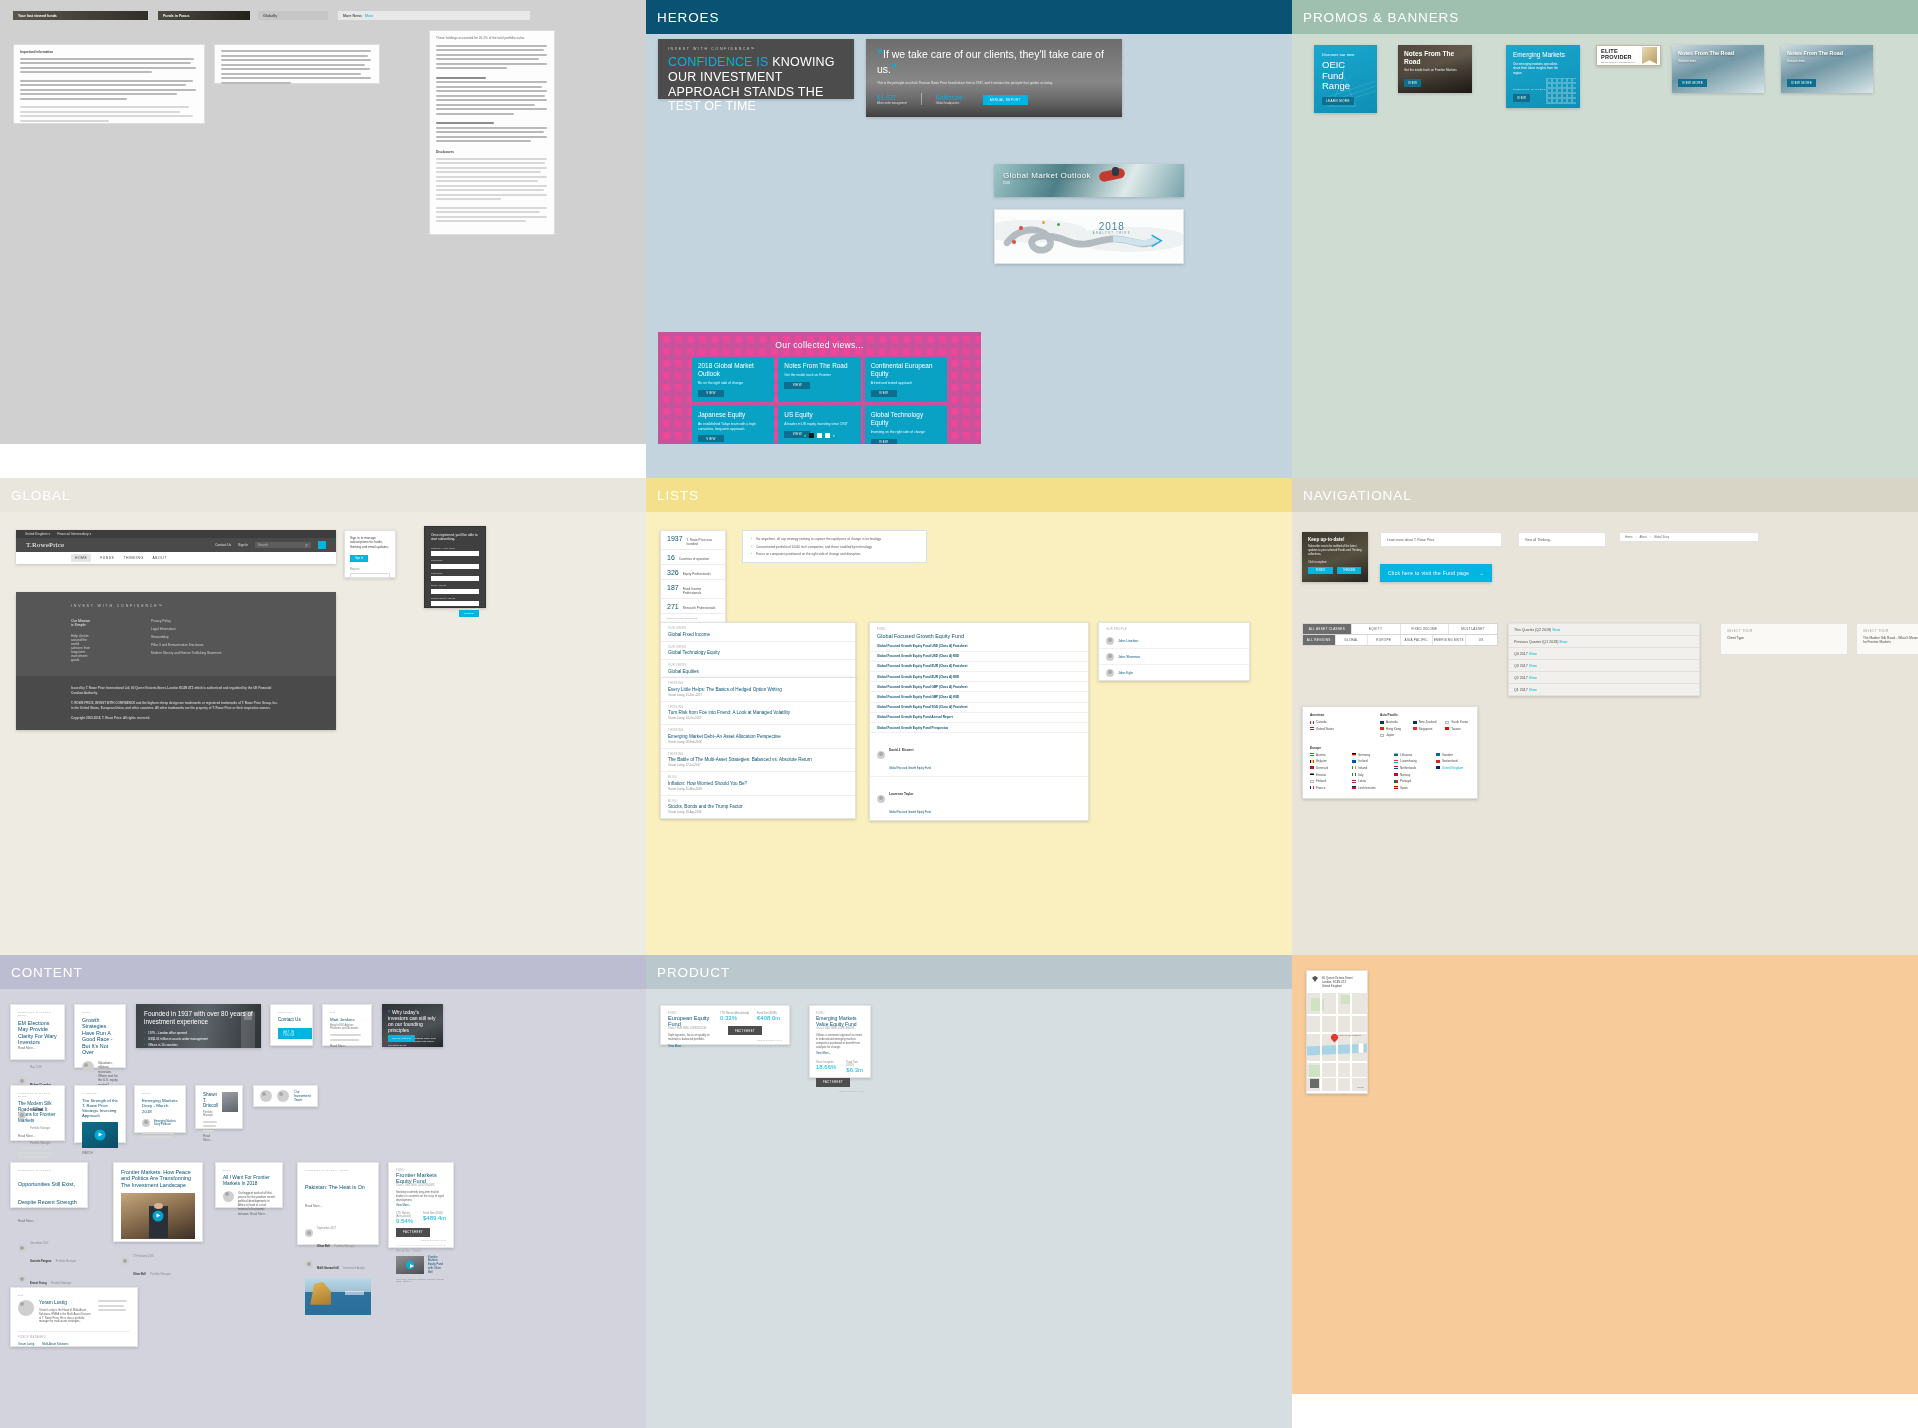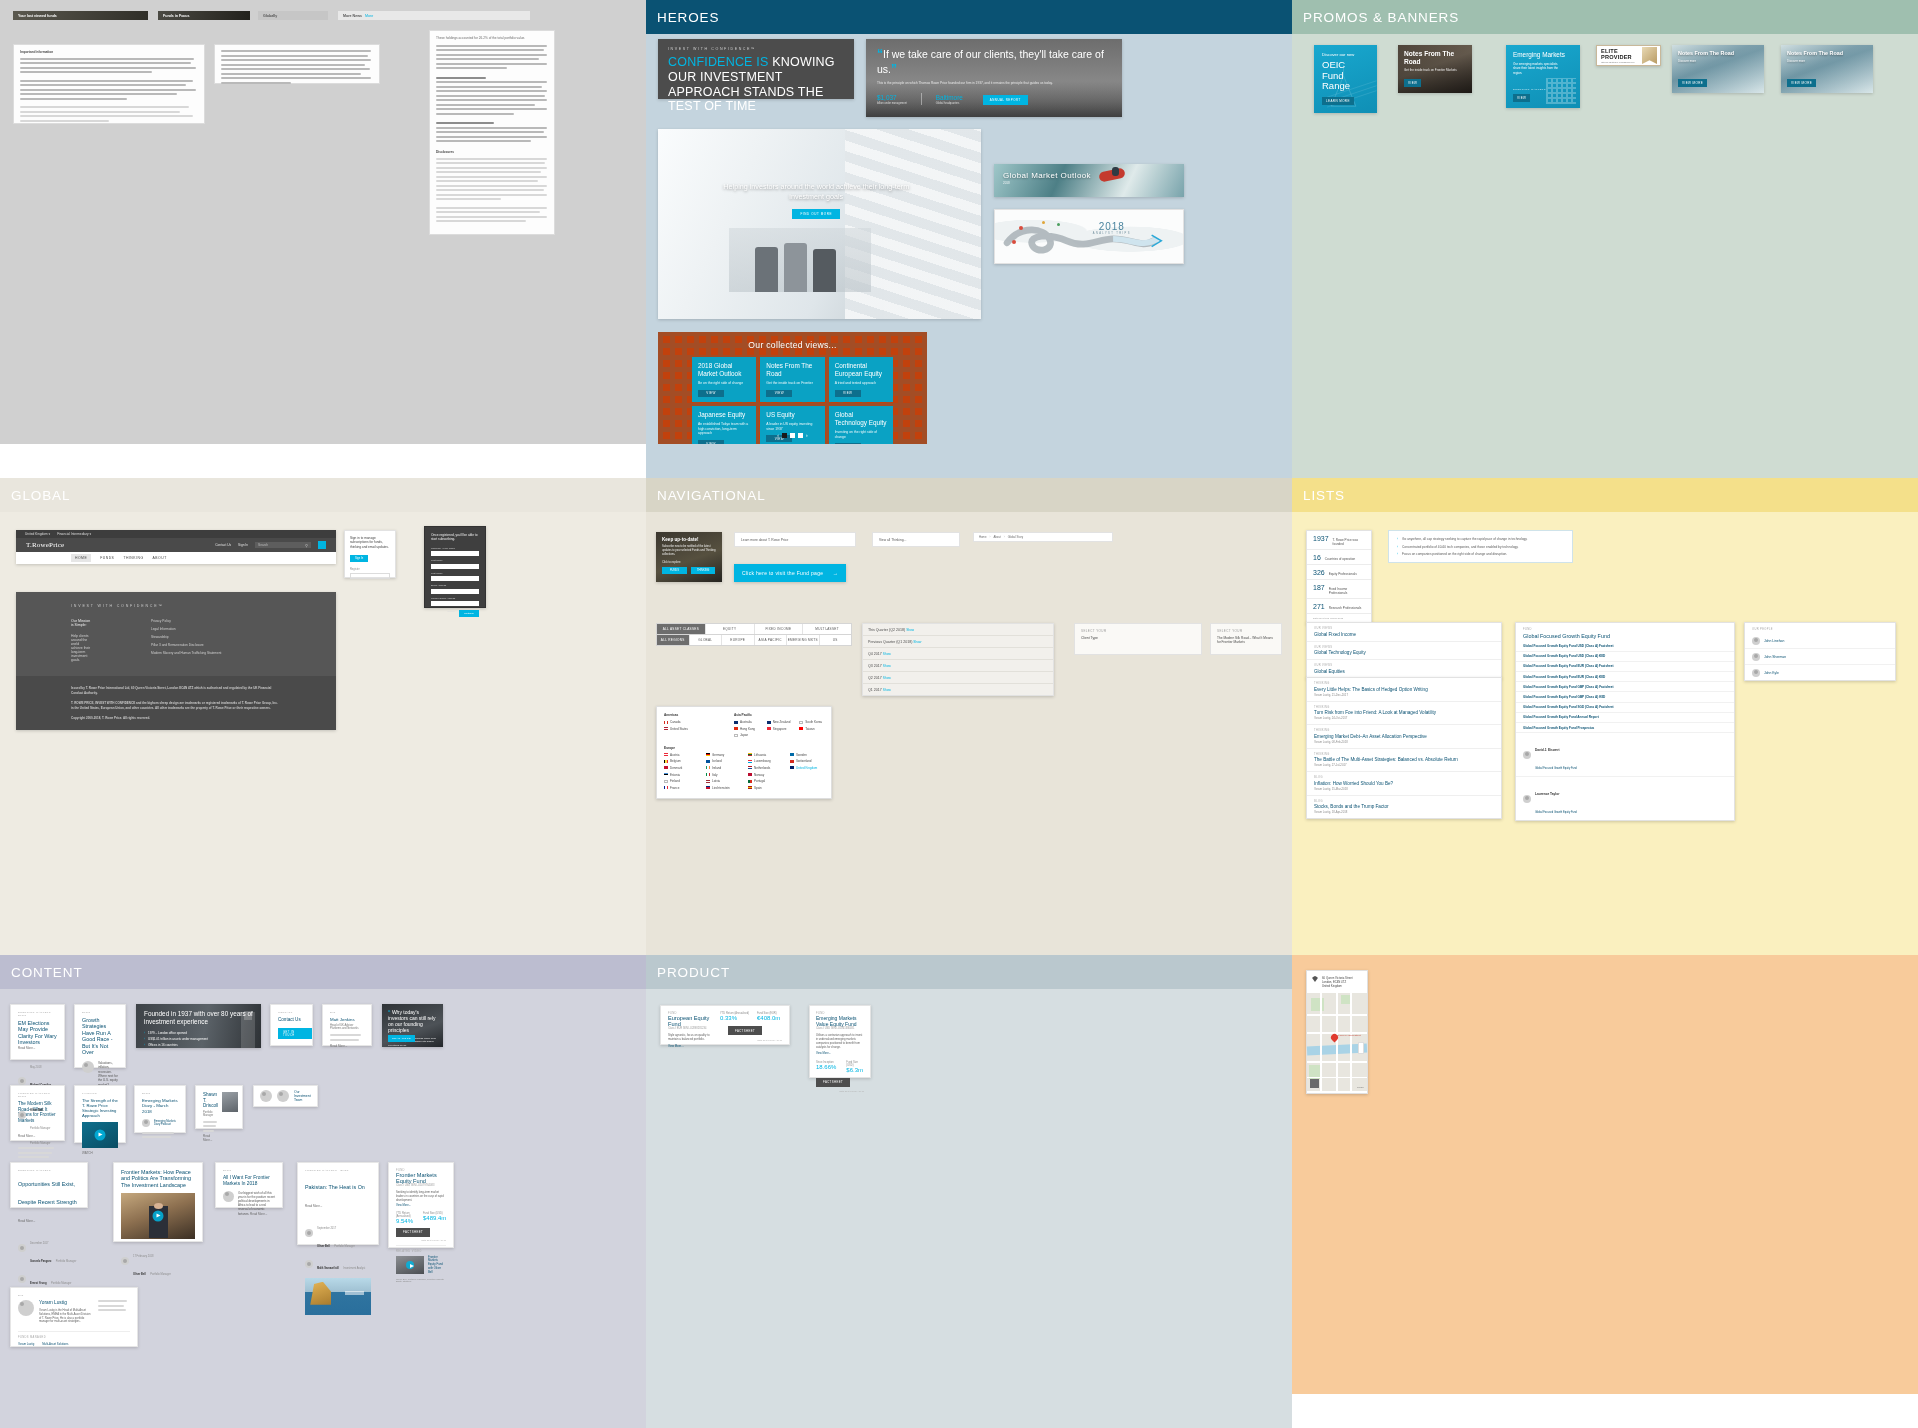--- a/index.html
+++ b/index.html
@@ -278,36 +278,20 @@
               <div class="teal" style="font-size:6.4px;">Baltimore</div>
               <div style="font-size:2.6px;color:#ddd;margin-top:1px;">Global headquarters</div>
             </div>
             <div class="tealbg" style="font-size:2.9px;padding:3px 7px;letter-spacing:.5px;margin-left:6px;">
               <span>ANNUAL REPORT</span>
             </div>
           </div>
         </div>
       </div>
 
-      <div class="stairs shadow" style="position:absolute;left:12px;top:95px;width:323px;height:190px;overflow:hidden;">
-        <div style="position:absolute;left:0;top:0;width:70%;height:100%;
-                    background:linear-gradient(115deg,#fafcfd 0%,#eef2f4 35%,#dfe6ea 75%,#c9d2d7 100%);"></div>
-        <div style="position:absolute;right:0;top:0;width:42%;height:100%;
-                    background:repeating-linear-gradient(18deg,#f4f6f7 0 10px,#e2e7ea 10px 20px);opacity:.95;"></div>
-        <div style="position:absolute;left:22%;top:52%;width:44%;height:34%;
-                    background:linear-gradient(180deg,#cfd6da,#b9c2c7);opacity:.55;"></div>
-
-        <div style="position:absolute;left:30%;top:62%;width:7%;height:24%;background:#6b7278;border-radius:3px 3px 0 0;"></div>
-        <div style="position:absolute;left:39%;top:60%;width:7%;height:26%;background:#8d949a;border-radius:3px 3px 0 0;"></div>
-        <div style="position:absolute;left:48%;top:63%;width:7%;height:23%;background:#555b60;border-radius:3px 3px 0 0;"></div>
-        <div style="position:absolute;left:20%;top:28%;width:58%;color:#fff;text-align:center;">
-          <div style="font-size:7.2px;line-height:1.3;text-shadow:0 1px 3px rgba(0,0,0,.45);">Helping investors around the world achieve their long-term investment goals</div>
-          <div class="tealbg" style="display:inline-block;font-size:3px;padding:3px 8px;margin-top:6px;letter-spacing:.6px;">FIND OUT MORE</div>
-        </div>
-      </div>
 
       <div class="shadow" style="position:absolute;left:348px;top:130px;width:190px;height:33px;overflow:hidden;
                   background:linear-gradient(115deg,#9fc7c9 0%,#4d7f86 35%,#dfeaea 70%,#78a3ab 100%);">
         <div style="position:absolute;left:55%;top:18%;width:26px;height:10px;background:#c43a2e;border-radius:5px;transform:rotate(-12deg);"></div>
         <div style="position:absolute;left:62%;top:10%;width:7px;height:9px;background:#2f3b44;border-radius:3px;"></div>
         <div style="padding:7px 9px;position:relative;color:#fff;">
           <div style="font-size:8px;letter-spacing:.4px;text-shadow:0 1px 2px rgba(0,0,0,.4);">Global Market Outlook</div>
           <div style="font-size:3px;opacity:.9;margin-top:1px;">2018</div>
         </div>
       </div>
@@ -324,21 +308,21 @@
         <div style="position:absolute;left:52%;top:20%;text-align:center;color:#2b6f8e;">
           <div style="font-size:10px;letter-spacing:1px;opacity:.85;">2018</div>
           <div style="font-size:2.6px;letter-spacing:1.4px;color:#6f8e9c;">ANALYST TRIPS</div>
         </div>
         <div style="position:absolute;left:13%;top:30%;width:4px;height:4px;border-radius:50%;background:#d94c3d;"></div>
         <div style="position:absolute;left:9%;top:56%;width:4px;height:4px;border-radius:50%;background:#d94c3d;"></div>
         <div style="position:absolute;left:25%;top:20%;width:3px;height:3px;border-radius:50%;background:#e0a63a;"></div>
         <div style="position:absolute;left:33%;top:24%;width:3px;height:3px;border-radius:50%;background:#4b9e5f;"></div>
       </div>
 
-      <div style="position:absolute;left:12px;top:298px;width:269px;height:112px;background:#c2410c;overflow:hidden;">
+      <div style="position:absolute;left:12px;top:298px;width:323px;height:112px;background:#ec4899;overflow:hidden;">
         <div style="position:absolute;inset:0;opacity:.16;
             background:repeating-linear-gradient(90deg,#0a8ca8 0 5px,transparent 5px 12px),
                        repeating-linear-gradient(0deg,#0a8ca8 0 5px,transparent 5px 12px);"></div>
         <div style="position:relative;text-align:center;color:#fff;font-size:8.6px;padding-top:8px;letter-spacing:.3px;">Our collected views...</div>
 
         <div style="position:relative;display:grid;grid-template-columns:repeat(3,1fr);gap:4px;padding:7px 34px 0 34px;">
           <div class="cv-tile">
             <h4>2018 Global Market Outlook</h4>
             <p>Be on the right side of change</p>
             <div class="cv-btn">VIEW</div>
@@ -521,20 +505,155 @@
           <div style="font-size:2.4px;color:#cfcfcf;">Last Name</div>
           <div style="background:#fff;height:5px;margin:1.5px 0 3px 0;"></div>
           <div style="font-size:2.4px;color:#cfcfcf;">Email Address</div>
           <div style="background:#fff;height:5px;margin:1.5px 0 3px 0;"></div>
           <div style="font-size:2.4px;color:#cfcfcf;">Confirm Email Address</div>
           <div style="background:#fff;height:5px;margin:1.5px 0 3px 0;"></div>
         </div>
         <div style="display:flex;gap:4px;justify-content:flex-end;margin-top:4px;">
           <span style="font-size:2.5px;color:#ddd;">Cancel</span>
           <span class="tealbg" style="font-size:2.5px;color:#fff;padding:2px 5px;">Continue</span>
+        </div>
+      </div>
+
+    </div>
+  </div>
+
+  <div class="cell c-lst">
+    <div class="cell-hd">LISTS</div>
+    <div class="cell-body">
+
+      <div class="card shadow" style="left:14px;top:18px;width:66px;">
+        <div class="stat-row">
+            <span class="stat-n">1937</span>
+            <span class="stat-t">T. Rowe Price was founded</span>
+          </div>
+        <div class="stat-row">
+            <span class="stat-n">16</span>
+            <span class="stat-t">Countries of operation</span>
+          </div>
+        <div class="stat-row">
+            <span class="stat-n">326</span>
+            <span class="stat-t">Equity Professionals</span>
+          </div>
+        <div class="stat-row">
+            <span class="stat-n">187</span>
+            <span class="stat-t">Fixed Income Professionals</span>
+          </div>
+        <div class="stat-row">
+            <span class="stat-n">271</span>
+            <span class="stat-t">Research Professionals</span>
+          </div>
+        <div style="padding:3px 6px;font-size:2.5px;color:#a4a4a4;">Data as at end March 2018</div>
+      </div>
+
+      <div class="card" style="left:96px;top:18px;width:185px;padding:6px 8px;border-color:#cfe3ea;">
+        <div class="bullet-li">
+            <span>Go anywhere, all cap strategy seeking to capture the rapid pace of change in technology.</span>
+          </div>
+        <div class="bullet-li">
+            <span>Concentrated portfolio of 40-60 tech companies, and those enabled by technology.</span>
+          </div>
+        <div class="bullet-li" style="margin-bottom:0">
+            <span>Focus on companies positioned on the right side of change and disruption.</span>
+          </div>
+      </div>
+
+      <div class="card shadow" style="left:14px;top:110px;width:196px;">
+        <div class="listcard-row">
+          <div class="lc-cap">OUR VIEWS</div>
+          <div class="lc-ttl">Global Fixed Income</div>
+        </div>
+        <div class="listcard-row">
+          <div class="lc-cap">OUR VIEWS</div>
+          <div class="lc-ttl">Global Technology Equity</div>
+        </div>
+        <div class="listcard-row" style="border-bottom:none">
+          <div class="lc-cap">OUR VIEWS</div>
+          <div class="lc-ttl">Global Equities</div>
+        </div>
+      </div>
+
+      <div class="card shadow" style="left:14px;top:165px;width:196px;">
+        <div class="listcard-row">
+          <div class="lc-cap">THINKING</div>
+          <div class="lc-ttl">Every Little Helps: The Basics of Hedged Option Writing</div>
+          <div class="lc-sub">Yoram Lustig, 21-Dec-2017</div>
+        </div>
+        <div class="listcard-row">
+          <div class="lc-cap">THINKING</div>
+          <div class="lc-ttl">Turn Risk from Foe into Friend: A Look at Managed Volatility</div>
+          <div class="lc-sub">Yoram Lustig, 24-Oct-2017</div>
+        </div>
+        <div class="listcard-row">
+          <div class="lc-cap">THINKING</div>
+          <div class="lc-ttl">Emerging Market Debt–An Asset Allocation Perspective</div>
+          <div class="lc-sub">Yoram Lustig, 08-Feb-2018</div>
+        </div>
+        <div class="listcard-row">
+          <div class="lc-cap">THINKING</div>
+          <div class="lc-ttl">The Battle of The Multi-Asset Strategies: Balanced vs. Absolute Return</div>
+          <div class="lc-sub">Yoram Lustig, 27-Jul-2017</div>
+        </div>
+        <div class="listcard-row">
+          <div class="lc-cap">BLOG</div>
+          <div class="lc-ttl">Inflation: How Worried Should You Be?</div>
+          <div class="lc-sub">Yoram Lustig, 15-Mar-2018</div>
+        </div>
+        <div class="listcard-row" style="border-bottom:none">
+          <div class="lc-cap">BLOG</div>
+          <div class="lc-ttl">Stocks, Bonds and the Trump Factor</div>
+          <div class="lc-sub">Yoram Lustig, 18-Apr-2018</div>
+        </div>
+      </div>
+
+      <div class="card shadow" style="left:223px;top:110px;width:220px;">
+        <div style="padding:5px 7px 3px 7px;">
+          <div class="lc-cap">FUND</div>
+          <div class="lc-ttl" style="font-size:5.4px;">Global Focused Growth Equity Fund</div>
+        </div>
+        <div class="doclink">Global Focused Growth Equity Fund USD (Class A) Factsheet</div>
+        <div class="doclink">Global Focused Growth Equity Fund USD (Class A) KIID</div>
+        <div class="doclink">Global Focused Growth Equity Fund EUR (Class A) Factsheet</div>
+        <div class="doclink">Global Focused Growth Equity Fund EUR (Class A) KIID</div>
+        <div class="doclink">Global Focused Growth Equity Fund GBP (Class A) Factsheet</div>
+        <div class="doclink">Global Focused Growth Equity Fund GBP (Class A) KIID</div>
+        <div class="doclink">Global Focused Growth Equity Fund SGD (Class A) Factsheet</div>
+        <div class="doclink">Global Focused Growth Equity Fund Annual Report</div>
+        <div class="doclink">Global Focused Growth Equity Fund Prospectus</div>
+        <div class="person">
+          <span class="avatar"></span>
+          <span><span style="font-size:3.2px;color:#333;font-weight:bold;">David J. Eiswert</span><br>
+            <span style="font-size:2.6px;color:#0a5273;">Global Focused Growth Equity Fund</span></span>
+        </div>
+        <div class="person" style="border-bottom:none">
+          <span class="avatar"></span>
+          <span><span style="font-size:3.2px;color:#333;font-weight:bold;">Laurence Taylor</span><br>
+            <span style="font-size:2.6px;color:#0a5273;">Global Focused Growth Equity Fund</span></span>
+        </div>
+      </div>
+
+      <div class="card shadow" style="left:452px;top:110px;width:152px;">
+        <div style="padding:5px 7px 2px 7px;">
+          <div class="lc-cap">OUR PEOPLE</div>
+        </div>
+        <div class="person">
+          <span class="avatar"></span>
+          <span style="font-size:3.4px;color:#0a5273;">John Linehan</span>
+        </div>
+        <div class="person">
+          <span class="avatar"></span>
+          <span style="font-size:3.4px;color:#0a5273;">John Sherman</span>
+        </div>
+        <div class="person" style="border-bottom:none">
+          <span class="avatar"></span>
+          <span style="font-size:3.4px;color:#0a5273;">John Kyle</span>
         </div>
       </div>
 
     </div>
   </div>
 
   <div class="cell c-nav">
     <div class="cell-hd">NAVIGATIONAL</div>
     <div class="cell-body">
 
@@ -747,155 +866,20 @@
                 <span>Spain</span>
               </div>
             <div style="height:6px"></div>
           </div>
         </div>
       </div>
 
     </div>
   </div>
 
-  <div class="cell c-lst">
-    <div class="cell-hd">LISTS</div>
-    <div class="cell-body">
-
-      <div class="card shadow" style="left:14px;top:18px;width:66px;">
-        <div class="stat-row">
-            <span class="stat-n">1937</span>
-            <span class="stat-t">T. Rowe Price was founded</span>
-          </div>
-        <div class="stat-row">
-            <span class="stat-n">16</span>
-            <span class="stat-t">Countries of operation</span>
-          </div>
-        <div class="stat-row">
-            <span class="stat-n">326</span>
-            <span class="stat-t">Equity Professionals</span>
-          </div>
-        <div class="stat-row">
-            <span class="stat-n">187</span>
-            <span class="stat-t">Fixed Income Professionals</span>
-          </div>
-        <div class="stat-row">
-            <span class="stat-n">271</span>
-            <span class="stat-t">Research Professionals</span>
-          </div>
-        <div style="padding:3px 6px;font-size:2.5px;color:#a4a4a4;">Data as at end March 2018</div>
-      </div>
-
-      <div class="card" style="left:96px;top:18px;width:185px;padding:6px 8px;border-color:#cfe3ea;">
-        <div class="bullet-li">
-            <span>Go anywhere, all cap strategy seeking to capture the rapid pace of change in technology.</span>
-          </div>
-        <div class="bullet-li">
-            <span>Concentrated portfolio of 40-60 tech companies, and those enabled by technology.</span>
-          </div>
-        <div class="bullet-li" style="margin-bottom:0">
-            <span>Focus on companies positioned on the right side of change and disruption.</span>
-          </div>
-      </div>
-
-      <div class="card shadow" style="left:14px;top:110px;width:196px;">
-        <div class="listcard-row">
-          <div class="lc-cap">OUR VIEWS</div>
-          <div class="lc-ttl">Global Fixed Income</div>
-        </div>
-        <div class="listcard-row">
-          <div class="lc-cap">OUR VIEWS</div>
-          <div class="lc-ttl">Global Technology Equity</div>
-        </div>
-        <div class="listcard-row" style="border-bottom:none">
-          <div class="lc-cap">OUR VIEWS</div>
-          <div class="lc-ttl">Global Equities</div>
-        </div>
-      </div>
-
-      <div class="card shadow" style="left:14px;top:165px;width:196px;">
-        <div class="listcard-row">
-          <div class="lc-cap">THINKING</div>
-          <div class="lc-ttl">Every Little Helps: The Basics of Hedged Option Writing</div>
-          <div class="lc-sub">Yoram Lustig, 21-Dec-2017</div>
-        </div>
-        <div class="listcard-row">
-          <div class="lc-cap">THINKING</div>
-          <div class="lc-ttl">Turn Risk from Foe into Friend: A Look at Managed Volatility</div>
-          <div class="lc-sub">Yoram Lustig, 24-Oct-2017</div>
-        </div>
-        <div class="listcard-row">
-          <div class="lc-cap">THINKING</div>
-          <div class="lc-ttl">Emerging Market Debt–An Asset Allocation Perspective</div>
-          <div class="lc-sub">Yoram Lustig, 08-Feb-2018</div>
-        </div>
-        <div class="listcard-row">
-          <div class="lc-cap">THINKING</div>
-          <div class="lc-ttl">The Battle of The Multi-Asset Strategies: Balanced vs. Absolute Return</div>
-          <div class="lc-sub">Yoram Lustig, 27-Jul-2017</div>
-        </div>
-        <div class="listcard-row">
-          <div class="lc-cap">BLOG</div>
-          <div class="lc-ttl">Inflation: How Worried Should You Be?</div>
-          <div class="lc-sub">Yoram Lustig, 15-Mar-2018</div>
-        </div>
-        <div class="listcard-row" style="border-bottom:none">
-          <div class="lc-cap">BLOG</div>
-          <div class="lc-ttl">Stocks, Bonds and the Trump Factor</div>
-          <div class="lc-sub">Yoram Lustig, 18-Apr-2018</div>
-        </div>
-      </div>
-
-      <div class="card shadow" style="left:223px;top:110px;width:220px;">
-        <div style="padding:5px 7px 3px 7px;">
-          <div class="lc-cap">FUND</div>
-          <div class="lc-ttl" style="font-size:5.4px;">Global Focused Growth Equity Fund</div>
-        </div>
-        <div class="doclink">Global Focused Growth Equity Fund USD (Class A) Factsheet</div>
-        <div class="doclink">Global Focused Growth Equity Fund USD (Class A) KIID</div>
-        <div class="doclink">Global Focused Growth Equity Fund EUR (Class A) Factsheet</div>
-        <div class="doclink">Global Focused Growth Equity Fund EUR (Class A) KIID</div>
-        <div class="doclink">Global Focused Growth Equity Fund GBP (Class A) Factsheet</div>
-        <div class="doclink">Global Focused Growth Equity Fund GBP (Class A) KIID</div>
-        <div class="doclink">Global Focused Growth Equity Fund SGD (Class A) Factsheet</div>
-        <div class="doclink">Global Focused Growth Equity Fund Annual Report</div>
-        <div class="doclink">Global Focused Growth Equity Fund Prospectus</div>
-        <div class="person">
-          <span class="avatar"></span>
-          <span><span style="font-size:3.2px;color:#333;font-weight:bold;">David J. Eiswert</span><br>
-            <span style="font-size:2.6px;color:#0a5273;">Global Focused Growth Equity Fund</span></span>
-        </div>
-        <div class="person" style="border-bottom:none">
-          <span class="avatar"></span>
-          <span><span style="font-size:3.2px;color:#333;font-weight:bold;">Laurence Taylor</span><br>
-            <span style="font-size:2.6px;color:#0a5273;">Global Focused Growth Equity Fund</span></span>
-        </div>
-      </div>
-
-      <div class="card shadow" style="left:452px;top:110px;width:152px;">
-        <div style="padding:5px 7px 2px 7px;">
-          <div class="lc-cap">OUR PEOPLE</div>
-        </div>
-        <div class="person">
-          <span class="avatar"></span>
-          <span style="font-size:3.4px;color:#0a5273;">John Linehan</span>
-        </div>
-        <div class="person">
-          <span class="avatar"></span>
-          <span style="font-size:3.4px;color:#0a5273;">John Sherman</span>
-        </div>
-        <div class="person" style="border-bottom:none">
-          <span class="avatar"></span>
-          <span style="font-size:3.4px;color:#0a5273;">John Kyle</span>
-        </div>
-      </div>
-
-    </div>
-  </div>
-
   <div class="cell c-con">
     <div class="cell-hd">CONTENT</div>
     <div class="cell-body">
 
       <div class="art shadow" style="position:absolute;left:10px;top:15px;width:55px;height:56px;">
         <div class="art-cap">EMERGING MARKETS · BLOG</div>
         <div class="art-ttl">EM Elections May Provide Clarity For Wary Investors</div>
         <div class="art-more">Read More...</div>
         <div class="byline">
           <span class="avatar"></span>

